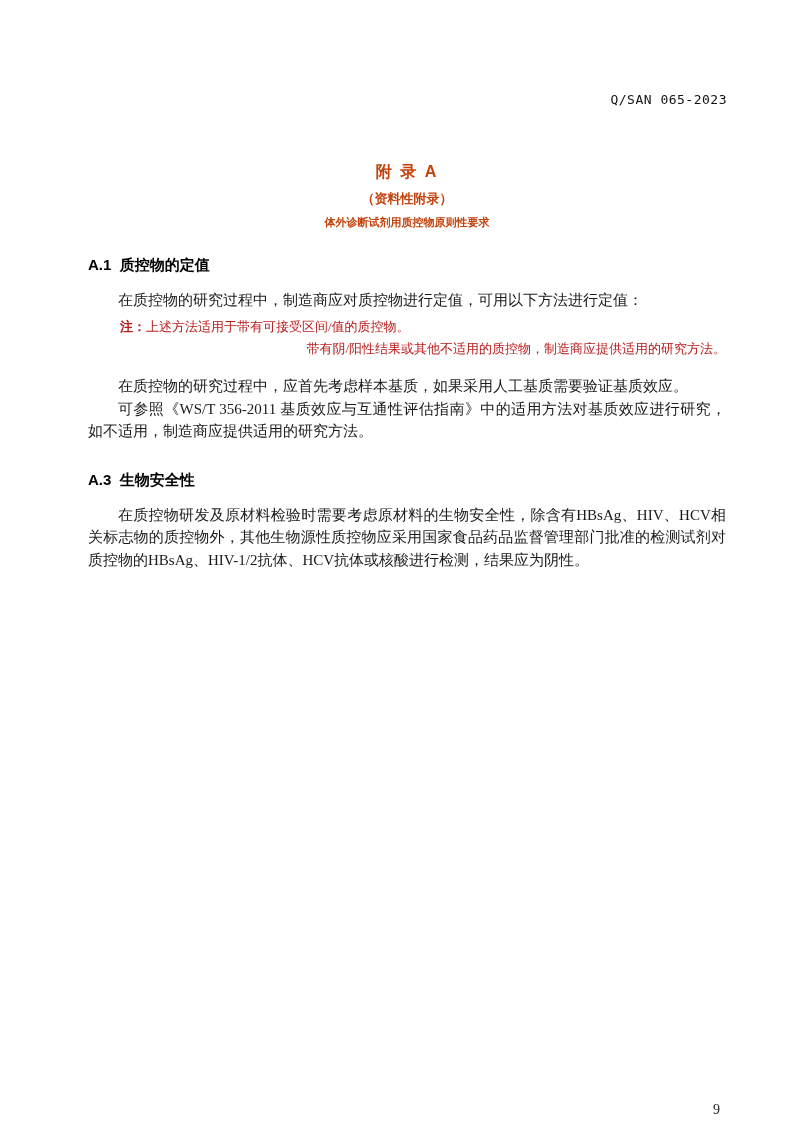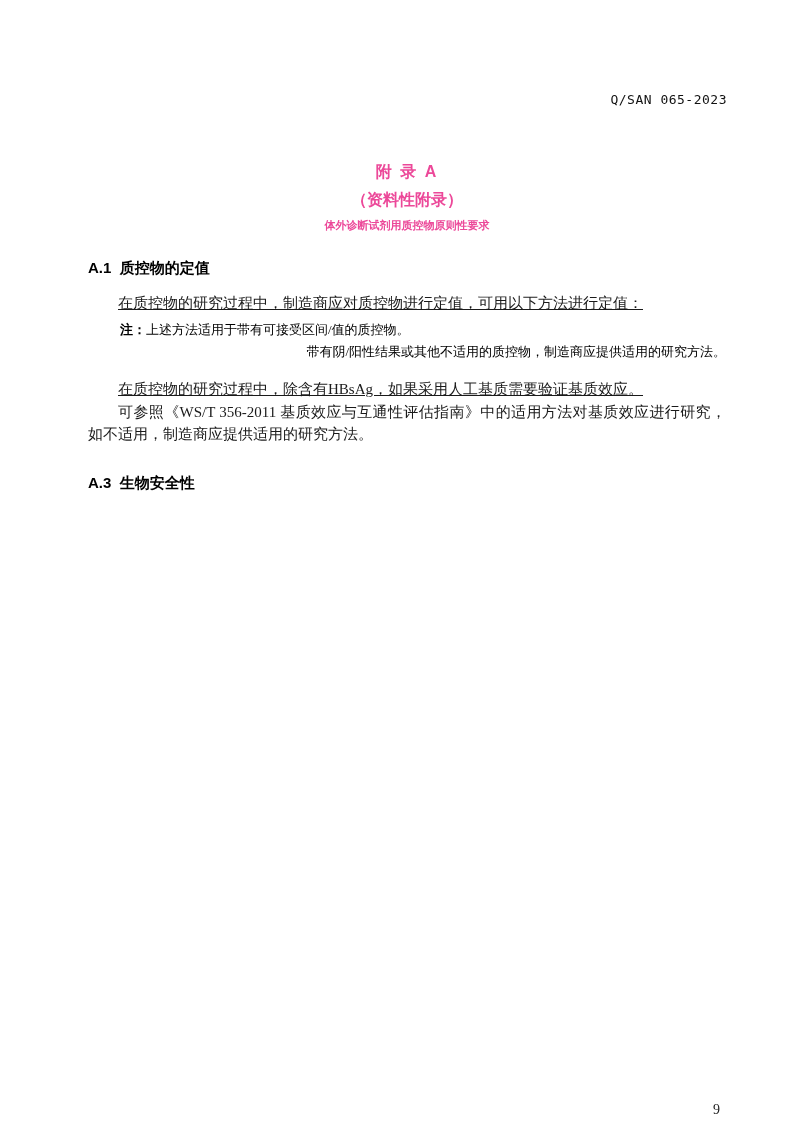--- a/index.html
+++ b/index.html
@@ -28,54 +28,54 @@
   .content {
     position: absolute;
     left: 88px;
     right: 74px;
     top: 162px;
   }
   .title-block {
     text-align: center;
     font-family: "Liberation Sans", "DejaVu Sans", sans-serif;
     font-weight: bold;
-    color: #ec4899;
+    color: #c2410c;
   }
   .title-line1 { font-size: 16px; margin: 0 0 7px 0; letter-spacing: 2px; }
-  .title-line2 { font-size: 16px; margin: 0 0 7px 0; }
+  .title-line2 { font-size: 13px; margin: 0 0 7px 0; }
   .title-line3 { font-size: 11px; margin: 0; }
   .section-heading {
     font-family: "Liberation Sans", "DejaVu Sans", sans-serif;
     font-weight: bold;
     font-size: 15px;
     color: #000000;
     margin: 28px 0 0 0;
     white-space: pre-wrap;
   }
   .section-heading.first { margin-top: 26px; }
   .body-para {
     font-size: 15px;
     line-height: 1.5;
     margin: 0;
     text-align: justify;
     text-indent: 2em;
     white-space: pre-wrap;
   }
-  .body-para.lead { margin-top: 14px; text-decoration: underline; }
+  .body-para.lead { margin-top: 14px; }
   .xbar {
     font-style: italic;
     text-decoration: overline;
     font-family: "Liberation Serif", "DejaVu Serif", serif;
     padding: 0 1px;
   }
   .note-block {
     margin: 4px 0 0 32px;
     font-size: 13px;
     line-height: 1.75;
-    color: #000000;
+    color: #b91c1c;
   }
   .note-line1 { margin: 0; }
   .note-label { font-weight: bold; font-family: "Liberation Sans", "DejaVu Sans", sans-serif; }
   .note-line2 { margin: 0 0 0 27px; text-align: right; }
   .page-number {
     position: absolute;
     bottom: 13px;
     right: 80px;
     font-size: 14px;
     font-family: "Liberation Serif", "DejaVu Serif", serif;
@@ -101,24 +101,25 @@
 
     <p class="body-para lead">在质控物的研究过程中，制造商应对质控物进行定值，可用以下方法进行定值：</p>
 
 
     <div class="note-block">
       <p class="note-line1"><span class="note-label">注：</span><span>上述方法适用于带有可接受区间/值的质控物。</span></p>
       <p class="note-line2">带有阴/阳性结果或其他不适用的质控物，制造商应提供适用的研究方法。</p>
     </div>
 
 
-    <p class="body-para lead">在质控物的研究过程中，除含有HBsAg，如果采用人工基质需要验证基质效应。</p>
+    <p class="body-para lead">在质控物的研究过程中，应首先考虑样本基质，如果采用人工基质需要验证基质效应。</p>
 
     <p class="body-para">可参照《WS/T 356-2011 基质效应与互通性评估指南》中的适用方法对基质效应进行研究，如不适用，制造商应提供适用的研究方法。</p>
 
     <div class="section-heading">A.3  生物安全性</div>
 
+    <p class="body-para lead">在质控物研发及原材料检验时需要考虑原材料的生物安全性，除含有HBsAg、HIV、HCV相关标志物的质控物外，其他生物源性质控物应采用国家食品药品监督管理部门批准的检测试剂对质控物的HBsAg、HIV-1/2抗体、HCV抗体或核酸进行检测，结果应为阴性。</p>
 
   </div>
 
   <div class="page-number">9</div>
 
 </div>
 
 </body></html>

